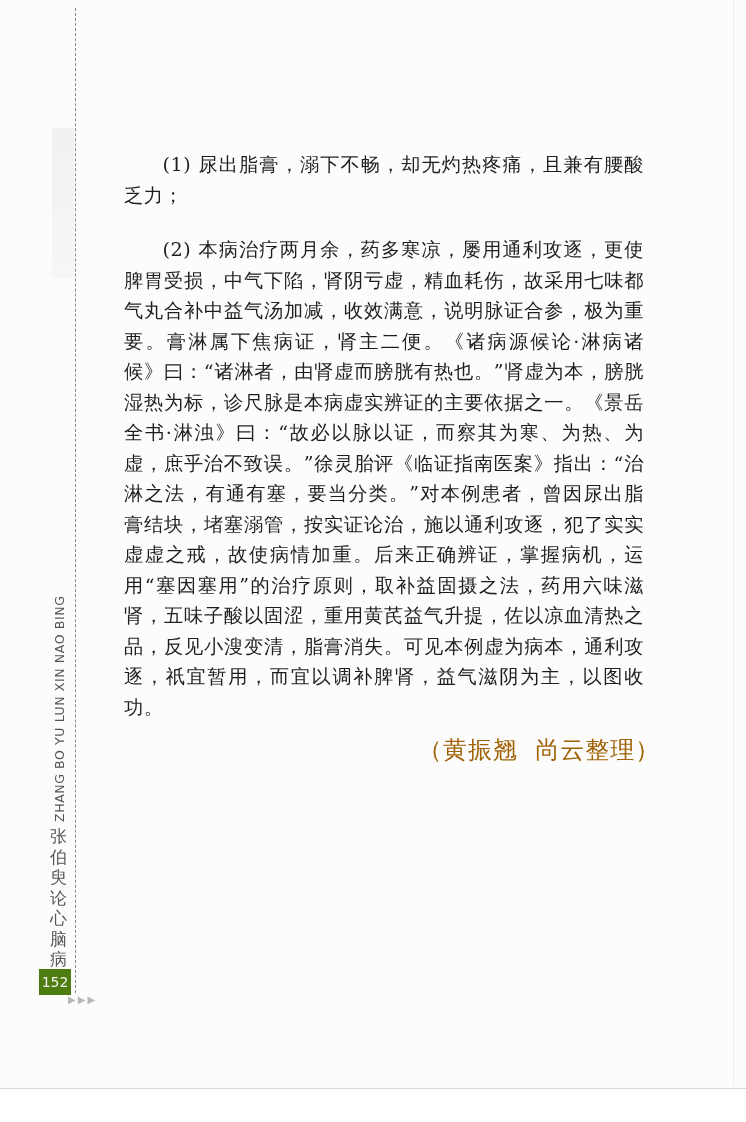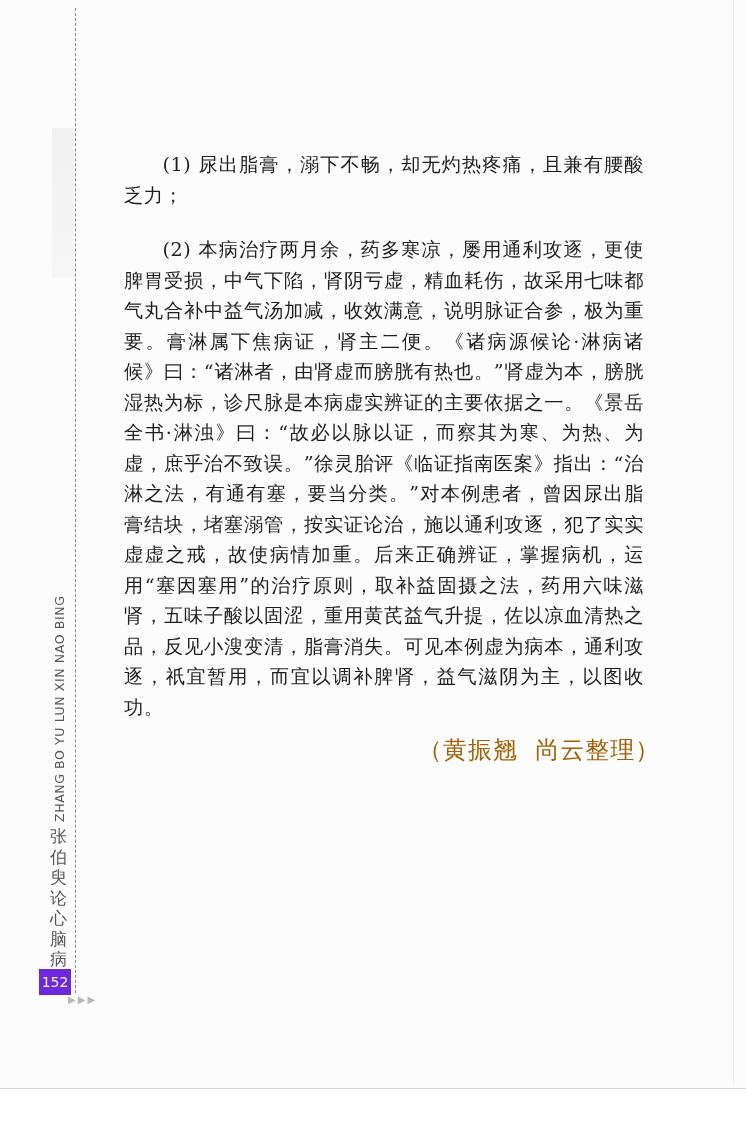--- a/index.html
+++ b/index.html
@@ -96,21 +96,21 @@
     color: #555;
     text-align: left;
     word-break: break-all;
   }
   .page-num {
     position: absolute;
     left: 39px;
     top: 969px;
     width: 32px;
     height: 26px;
-    background: #6d28d9;
+    background: #4d7c0f;
     color: #f2f2f2;
     font-family: "DejaVu Sans", sans-serif;
     font-size: 14px;
     line-height: 26px;
     text-align: center;
   }
   .arrows {
     position: absolute;
     left: 68px;
     top: 994px;

